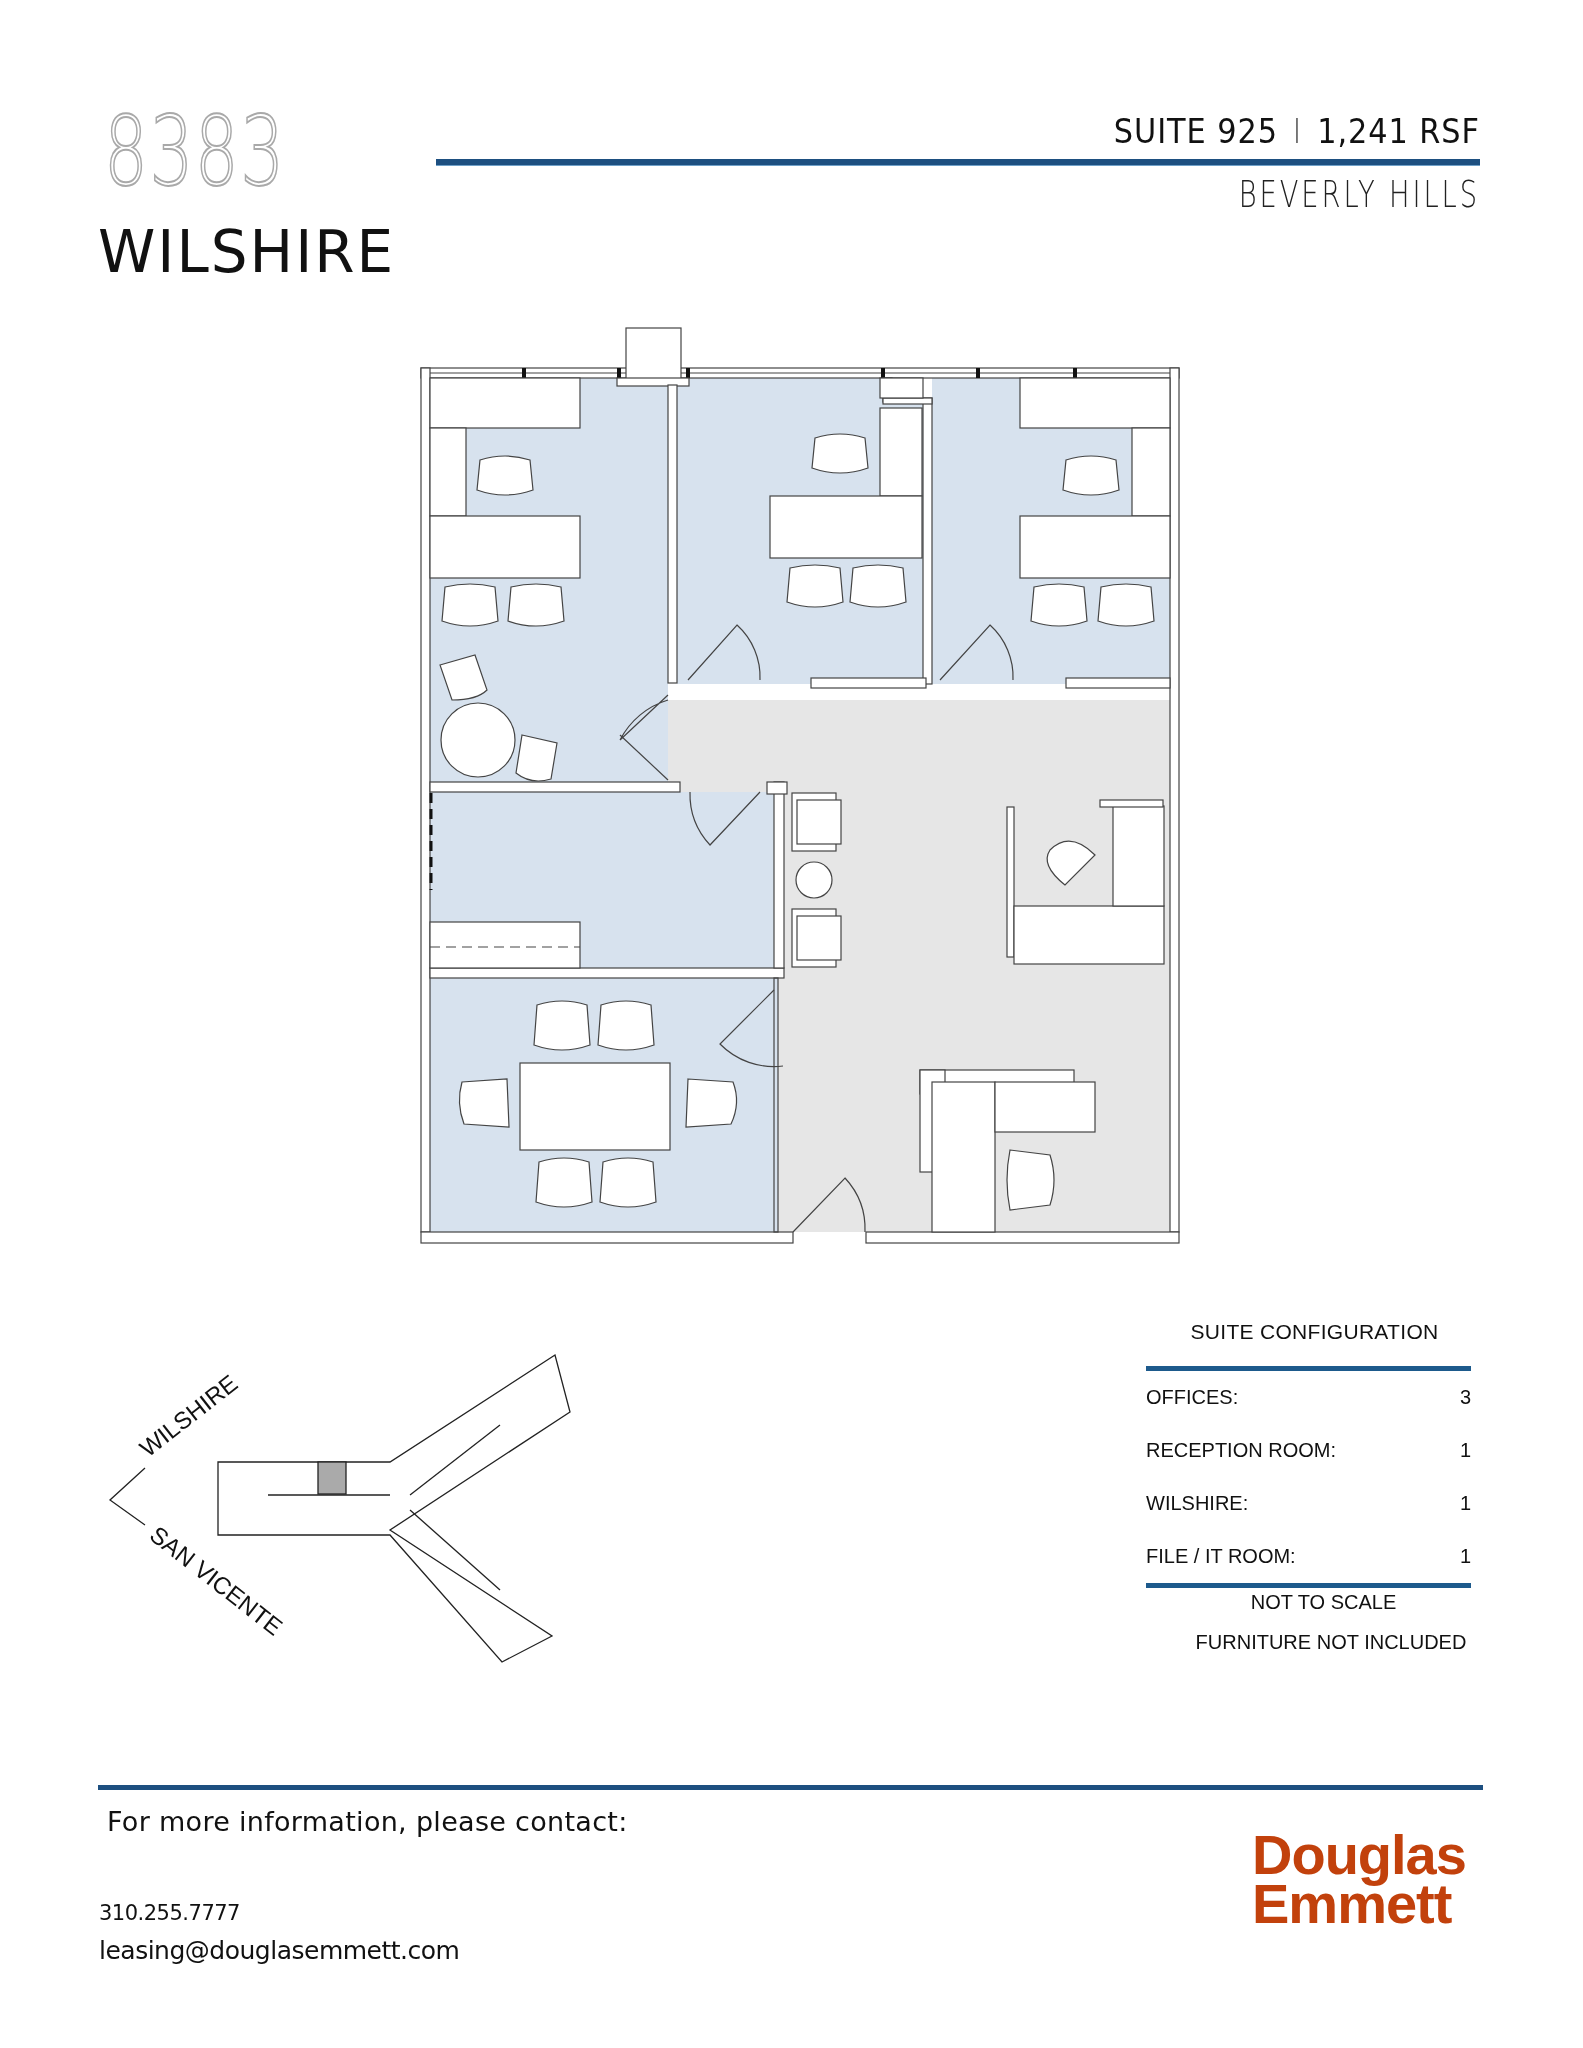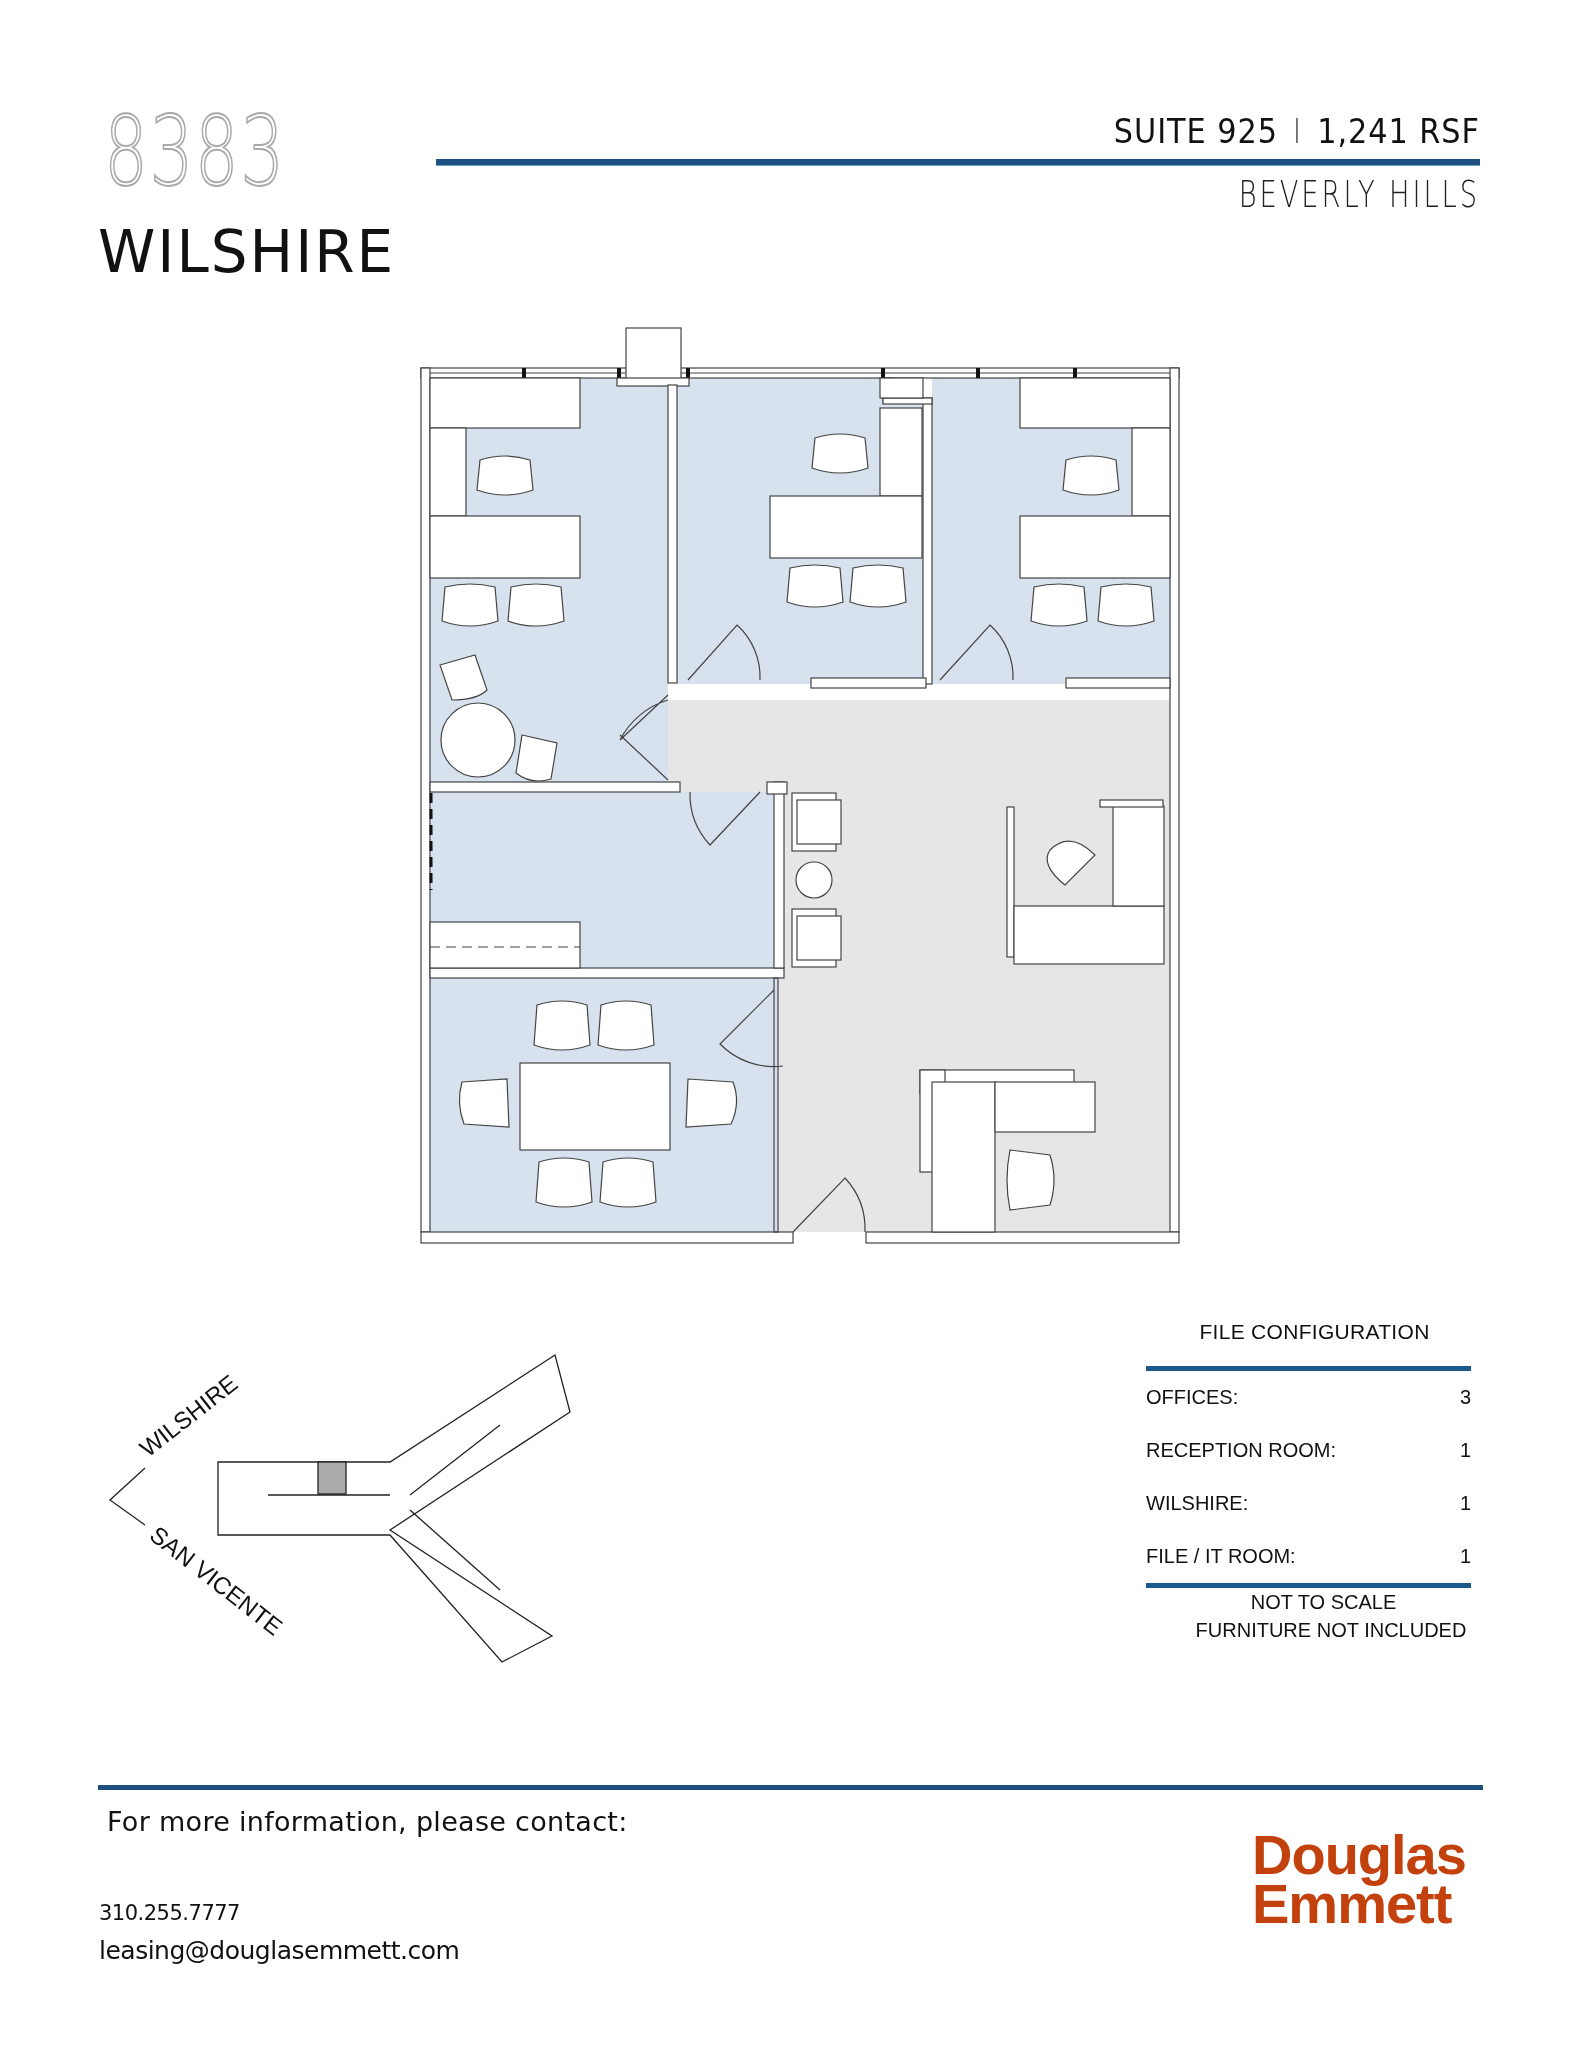--- a/index.html
+++ b/index.html
@@ -32,21 +32,21 @@
 
   
   .config { left: 1146px; top: 1320px; width: 325px; }
   .config-title { text-align: center; font-size: 21px; letter-spacing: 0.3px; margin-left: 12px; }
   .config-rule { height: 5px; background: #1d5a8c; margin: 22px 0 0 0; }
   .config-row { display: flex; justify-content: space-between; font-size: 20px; height: 53px;
                 line-height: 53px; }
   .config-row:first-of-type { margin-top: 10px; }
   .config-rule.bottom { margin-top: 0; }
   .config-note { text-align: center; font-size: 20px; margin-top: 0; line-height: 28px; padding-left: 30px; }
-  .config-note + .config-note { padding-left: 45px; text-align: center; }
+  .config-note + .config-note { margin-top: 12px; padding-left: 45px; text-align: center; }
 
   
   .footer-rule { left: 98px; top: 1785px; width: 1385px; height: 5px; background: #1d4f80; }
   .contact-head { left: 99px; top: 1806px; font-family: "DejaVu Sans", sans-serif; font-size: 27px;
                   color: #111; letter-spacing: 0.3px; margin-left: 8px; }
   .phone { left: 99px; top: 1901px; font-family: "DejaVu Sans", sans-serif; font-size: 21px;
            color: #111; letter-spacing: -0.5px; }
   .email { left: 99px; top: 1936px; font-family: "DejaVu Sans", sans-serif; font-size: 25px;
            color: #111; letter-spacing: -0.5px; text-align: center; }
   .logo { left: 1252px; top: 1830px; color: #c2410c; font-family: "Liberation Sans", sans-serif;
@@ -197,21 +197,21 @@
     <line x1="178" y1="165" x2="300" y2="165"></line>
     <rect x="228" y="132" width="28" height="32" fill="#aaa"></rect>
     <line x1="320" y1="165" x2="410" y2="95"></line>
     <line x1="320" y1="180" x2="410" y2="260"></line>
   </g>
   <text x="58" y="128" transform="rotate(-38 58 128)" font-family="Liberation Sans, sans-serif" font-size="24" fill="#111">WILSHIRE</text>
   <text x="58" y="208" transform="rotate(38 58 208)" font-family="Liberation Sans, sans-serif" font-size="24" fill="#111">SAN VICENTE</text>
 </svg>
 
 <div class="abs config">
-  <div class="config-title">FILE CONFIGURATION</div>
+  <div class="config-title">SUITE CONFIGURATION</div>
   <div class="config-rule"></div>
   <div class="config-row">
     <span>OFFICES:</span>
     <span>3</span>
   </div>
   <div class="config-row">
     <span>RECEPTION ROOM:</span>
     <span>1</span>
   </div>
   <div class="config-row">

